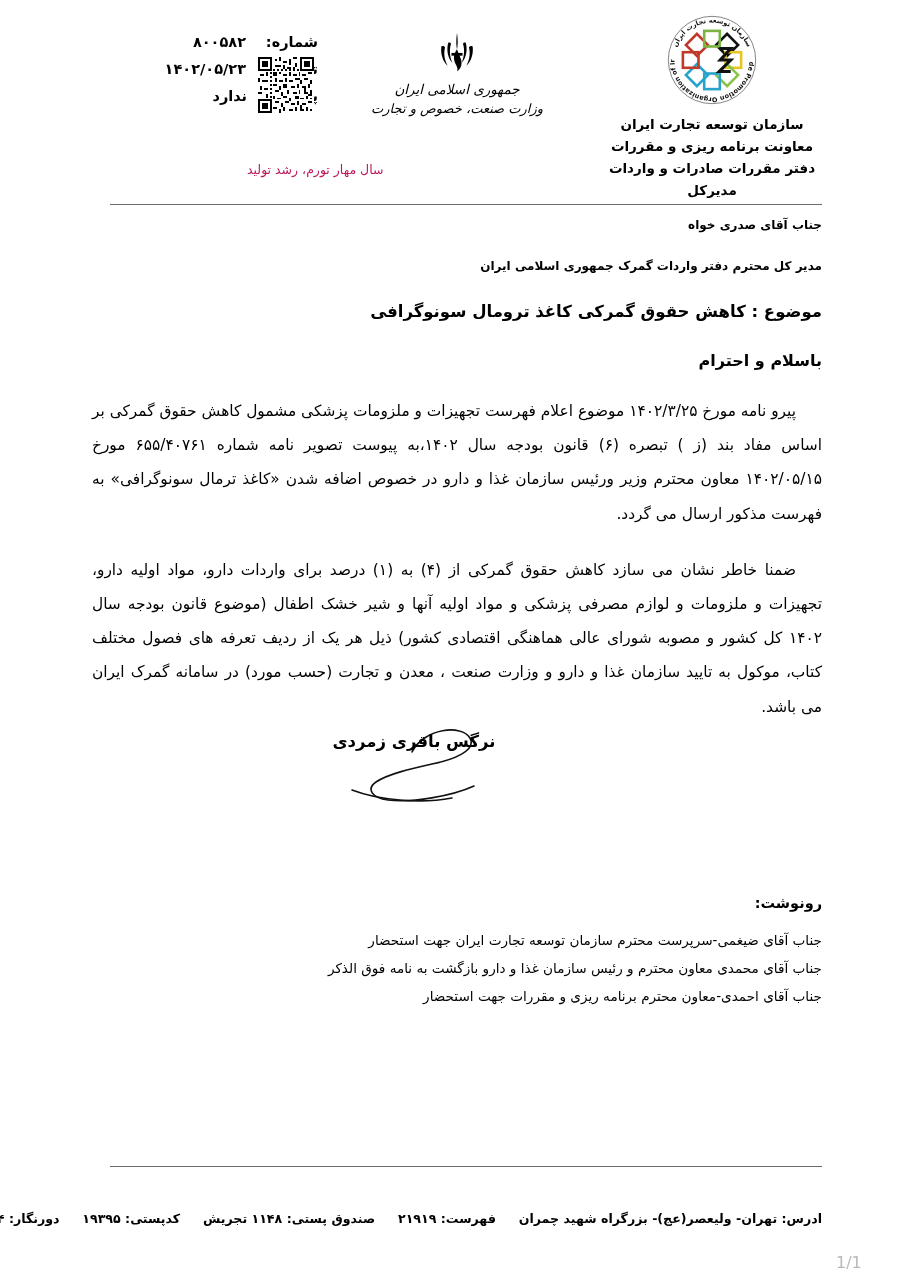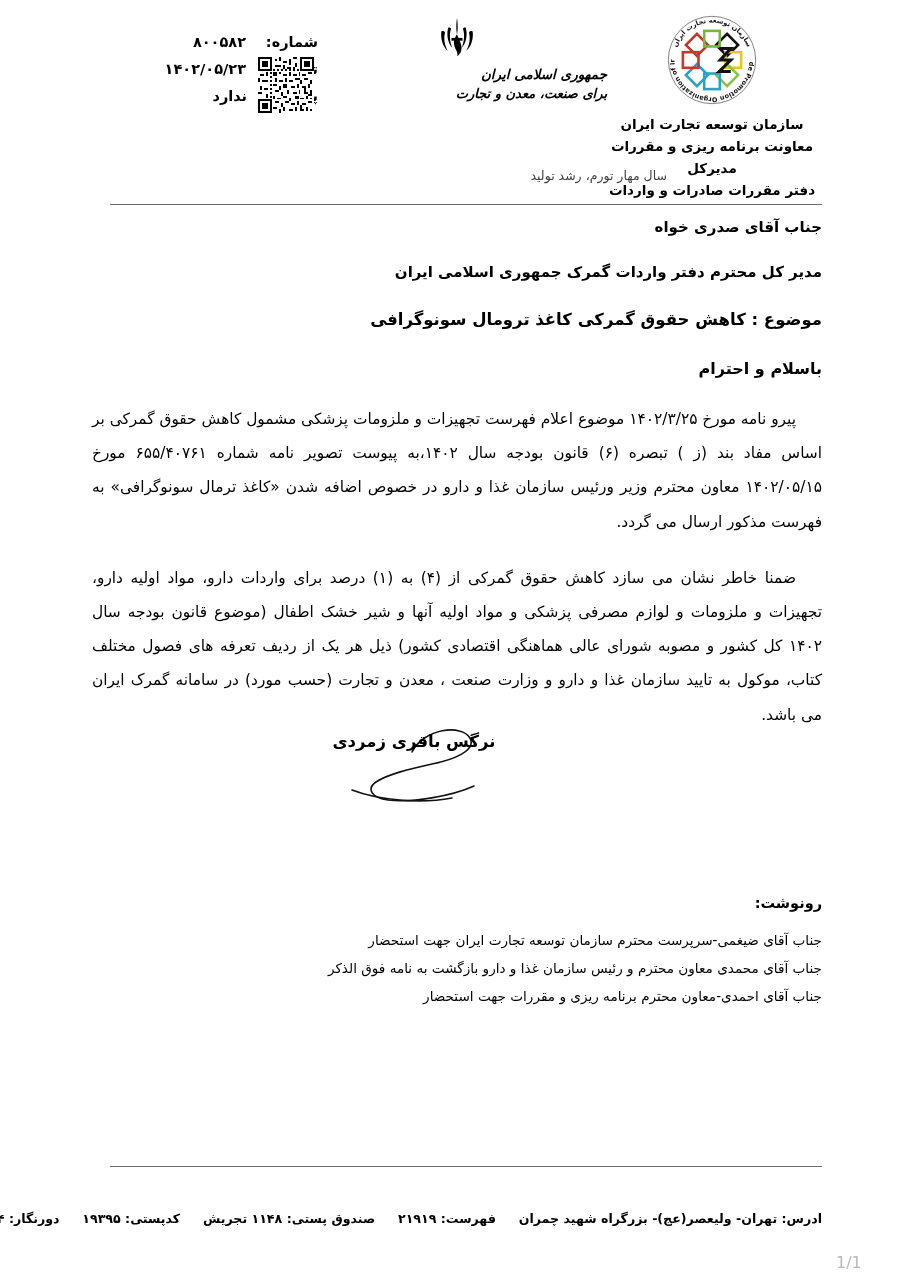--- a/index.html
+++ b/index.html
@@ -65,23 +65,23 @@
     width: 56px;
     height: 56px;
   }
   .qr svg { display: block; }
 
   
   .emblem-block {
     position: absolute;
     top: 14px;
     left: 0; right: 0;
-    margin: 0 auto;
+    margin: 15px auto;
     width: 300px;
-    font-weight: bold;
+    text-align: center;
   }
   .emblem {
     width: 46px;
     height: 46px;
     margin: 0 auto 6px auto;
   }
   .emblem svg { display:block; }
   .ministry-l1 {
     font-size: 13.5px;
     font-style: italic;
@@ -91,25 +91,25 @@
   }
   .ministry-l2 {
     font-size: 13px;
     font-style: italic;
     font-family: "DejaVu Serif", "Liberation Serif", serif;
   }
   .slogan {
     position: absolute;
     top: 152px;
     left: 0; right: 0;
-    margin: 16px auto;
+    margin: 10px auto;
     width: 420px;
-    text-align: right;
+    text-align: left;
     font-size: 12.5px;
-    color: #404040;
+    color: #be185d;
   }
 
   
   .org-block {
     position: absolute;
     top: 8px;
     right: 52px;
     width: 300px;
     text-align: center;
   }
@@ -142,21 +142,21 @@
 
   
   .body-area {
     position: absolute;
     top: 218px;
     left: 92px;
     right: 92px;
   }
   .addressee {
     text-align: right;
-    font-size: 15px;
+    font-size: 12px;
     font-weight: bold;
     margin-bottom: 27px;
     letter-spacing: .1px;
   }
   .addressee.second { margin-bottom: 29px; }
   .subject {
     text-align: right;
     font-size: 16.5px;
     font-weight: bold;
     margin-bottom: 30px;
@@ -416,21 +416,21 @@
             <path d="M50 44 C46 50 42 58 44 68 C46 78 54 84 50 92 C60 86 62 74 58 64 C55 56 52 50 50 44 Z"></path>
             <path d="M31 30 C27 44 29 62 40 74 C34 60 33 44 37 32 C36 30 33 29 31 30 Z"></path>
             <path d="M69 30 C73 44 71 62 60 74 C66 60 67 44 63 32 C64 30 67 29 69 30 Z"></path>
             <path d="M16 38 C14 52 18 70 30 80 C22 66 21 52 24 40 C22 37 18 36 16 38 Z"></path>
             <path d="M84 38 C86 52 82 70 70 80 C78 66 79 52 76 40 C78 37 82 36 84 38 Z"></path>
             <path d="M38 52 L62 52 L62 58 L38 58 Z"></path>
           </g>
         </svg>
       </div>
       <div class="ministry-l1">جمهوری اسلامی ایران</div>
-      <div class="ministry-l2">برای صنعت، معدن و تجارت</div>
+      <div class="ministry-l2">وزارت صنعت، خصوص و تجارت</div>
     </div>
 
     <div class="slogan">سال مهار تورم، رشد تولید</div>
 
     <div class="org-block">
       <div class="tpo-logo">
         <svg width="104" height="104" viewBox="0 0 200 200">
           <defs>
             <path id="ringTop" d="M 28,100 A 72,72 0 0 1 172,100"></path>
             <path id="ringBot" d="M 172,100 A 72,72 0 0 1 28,100"></path>
@@ -469,22 +469,22 @@
               </g>
           </g>
           <g transform="translate(126,100)" stroke="#111" stroke-width="6" fill="none">
             <path d="M -12,-22 L 10,-22 L -10,0 L 10,0 L -12,22 L 10,22"></path>
           </g>
         </svg>
       </div>
       <div class="org-lines">
         <div>سازمان توسعه تجارت ایران</div>
         <div>معاونت برنامه ریزی و مقررات</div>
+        <div>دفتر مقررات صادرات و واردات</div>
         <div>مدیرکل</div>
-        <div>دفتر مقررات صادرات و واردات</div>
       </div>
     </div>
   </div>
 
   <div class="rule"></div>
 
   <div class="body-area">
     <div class="addressee">جناب آقای صدری خواه</div>
     <div class="addressee second">مدیر کل محترم دفتر واردات گمرک جمهوری اسلامی ایران</div>
     <div class="subject">موضوع : کاهش حقوق گمرکی کاغذ ترومال سونوگرافی</div>

